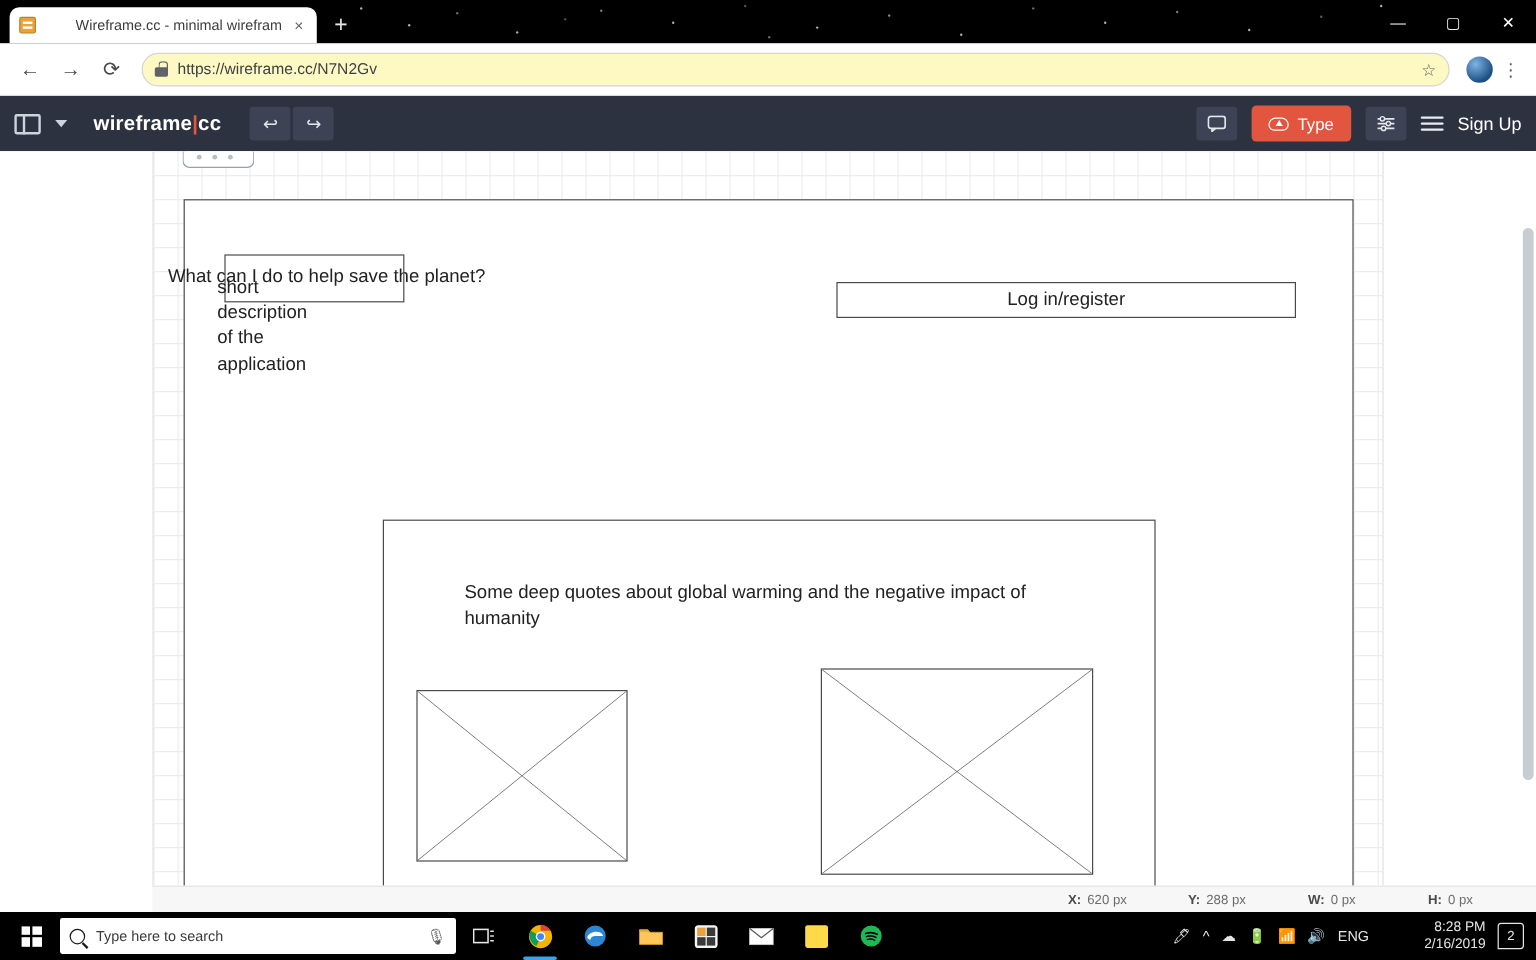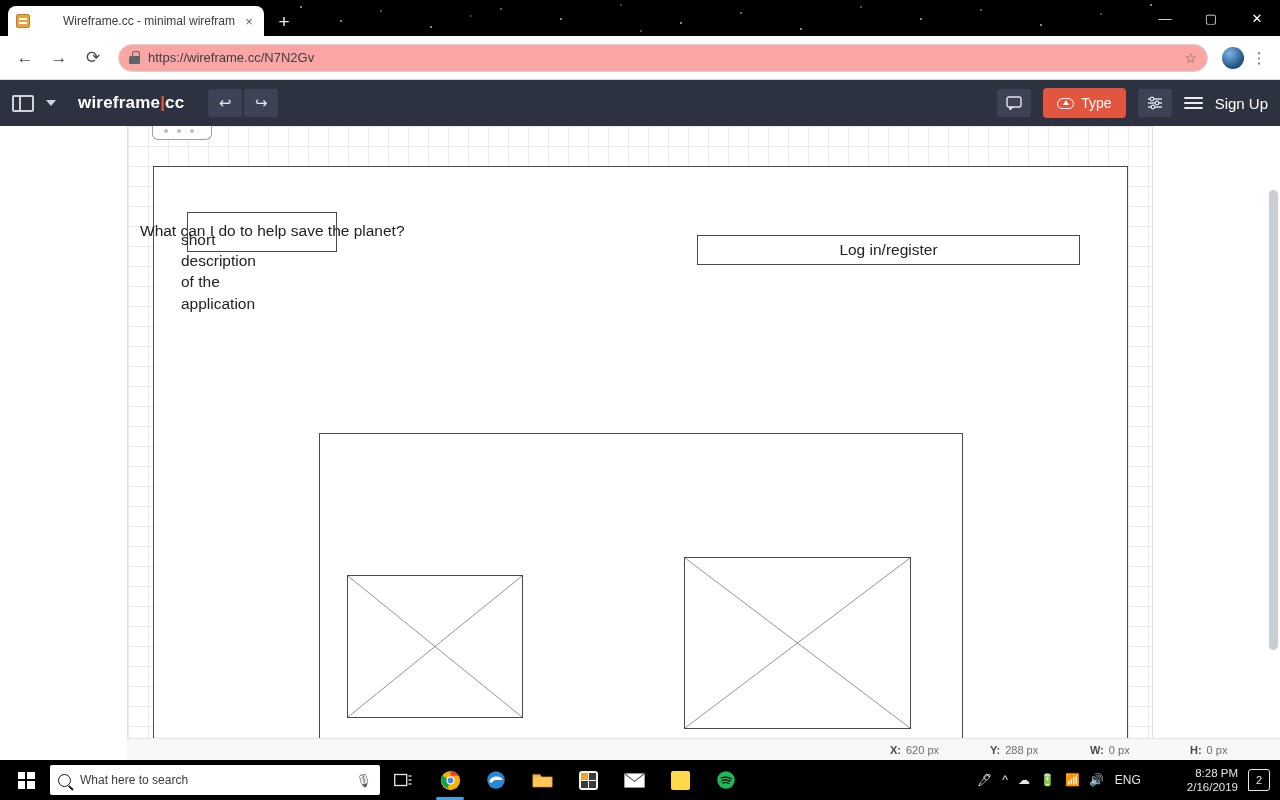--- a/index.html
+++ b/index.html
@@ -108,21 +108,21 @@
     color: #4a4a4a;
     font-size: 17px;
     border-radius: 50%;
   }
   .omnibox {
     flex: 1 1 auto;
     height: 28px;
     margin: 0 6px;
     border: 1px solid #d4d4d4;
     border-radius: 14px;
-    background: #fca5a5;
+    background: #fef9c3;
     display: flex;
     align-items: center;
     padding: 0 10px;
     gap: 8px;
     font-size: 13px;
     color: #202124;
   }
   .lock { width: 11px; height: 13px; position: relative; flex: none; }
   .lock::before {
     content: ""; position: absolute; left: 0; bottom: 0;
@@ -538,20 +538,21 @@
       <div class="wf-box login-box">
         <span>Log in/register</span>
       </div>
 
       <div class="wf-text headline">What can I do to help save the planet?</div>
 
       <div class="wf-box desc-box"></div>
       <div class="wf-text desc-text">short description of the application</div>
 
       <div class="wf-box quote-frame"></div>
+      <div class="wf-text quote-text">Some deep quotes about global warming and the negative impact of humanity</div>
 
       <div class="img-ph img-left">
         <svg viewBox="0 0 100 100" preserveAspectRatio="none" aria-hidden="true">
           <line x1="0" y1="0" x2="100" y2="100" stroke="#4a4a4a" stroke-width="0.6" vector-effect="non-scaling-stroke"></line>
           <line x1="100" y1="0" x2="0" y2="100" stroke="#4a4a4a" stroke-width="0.6" vector-effect="non-scaling-stroke"></line>
         </svg>
       </div>
 
       <div class="img-ph img-right">
         <svg viewBox="0 0 100 100" preserveAspectRatio="none" aria-hidden="true">
@@ -592,21 +593,21 @@
     <div class="tb-start">
       <div class="win-logo">
         <span></span>
           <span></span>
           <span></span>
           <span></span>
       </div>
     </div>
     <div class="tb-search">
       <span class="mag"></span>
-      <span>What here to search</span>
+      <span>Type here to search</span>
       <span class="mic">🎙</span>
     </div>
     <div class="tb-icon">
       <svg width="20" height="16" viewBox="0 0 20 16" aria-hidden="true">
         <rect x="0.7" y="2.5" width="12" height="11" fill="none" stroke="#e6e6e6" stroke-width="1.3"></rect>
         <line x1="14.5" y1="4" x2="17.5" y2="4" stroke="#e6e6e6" stroke-width="1.3"></line>
         <line x1="14.5" y1="8" x2="17.5" y2="8" stroke="#e6e6e6" stroke-width="1.3"></line>
         <line x1="14.5" y1="12" x2="17.5" y2="12" stroke="#e6e6e6" stroke-width="1.3"></line>
       </svg>
     </div>

